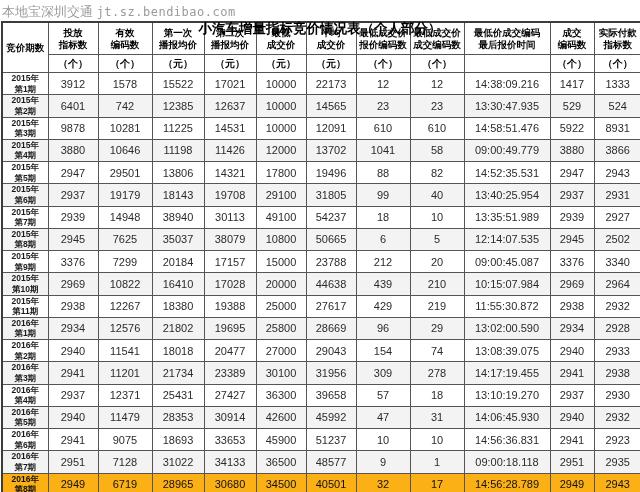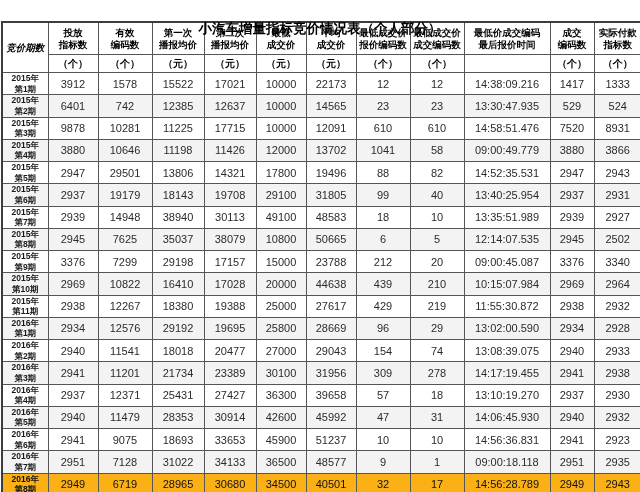--- a/index.html
+++ b/index.html
@@ -25,34 +25,38 @@
   }
   th, td {
     border:1px solid var(--border); text-align:center; vertical-align:middle;
     padding:0; overflow:hidden;
   }
   thead tr.labels th {
     height:31px; font-size:9.5px; font-weight:bold; color:#000;
     white-space:pre-line; line-height:1.25;
   }
   thead tr.units th { height:17px; font-size:10px; font-weight:bold; color:#000; }
-  thead th.period-head { font-size:10px;font-style:italic; }
+  thead th.period-head { font-size:10px; }
   tbody td { height:20px; font-size:11px; color:#2b2b2b; }
   tbody td.period {
     font-size:8.5px; font-weight:bold; color:#1a1a1a;
     white-space:pre-line; line-height:1.25;
   }
   tbody tr.stripe { background:var(--stripe); }
   tbody tr.highlight { background:var(--highlight); }
   tbody tr.highlight td { color:#111; }
 </style>
 </head>
 <body style="--highlight: #FBB116; --stripe: #F3F3F3; --border: #555555;">
 
 <div class="topbar">
+  <span class="watermark">
+    <span>本地宝深圳交通</span>
+    <span class="site-url">jt.sz.bendibao.com</span>
+  </span>
   <h1 class="title">小汽车增量指标竞价情况表（个人部分）</h1>
 </div>
 
 <table class="auction">
   <colgroup>
     <col style="width:46px">
       <col style="width:50px">
       <col style="width:54px">
     <col style="width:52px">
       <col style="width:52px">
@@ -134,27 +138,27 @@
         <td>13:30:47.935</td>
         <td>529</td>
         <td>524</td>
       </tr>
       <tr>
         <td class="period">2015年
 第3期</td>
         <td>9878</td>
         <td>10281</td>
         <td>11225</td>
-        <td>17715</td>
+        <td>14531</td>
         <td>10000</td>
         <td>12091</td>
         <td>610</td>
         <td>610</td>
         <td>14:58:51.476</td>
-        <td>7520</td>
+        <td>5922</td>
         <td>8931</td>
       </tr>
       <tr class="stripe">
         <td class="period">2015年
 第4期</td>
         <td>3880</td>
         <td>10646</td>
         <td>11198</td>
         <td>11426</td>
         <td>12000</td>
@@ -196,21 +200,21 @@
         <td>2931</td>
       </tr>
       <tr>
         <td class="period">2015年
 第7期</td>
         <td>2939</td>
         <td>14948</td>
         <td>38940</td>
         <td>30113</td>
         <td>49100</td>
-        <td>48583</td>
+        <td>54237</td>
         <td>18</td>
         <td>10</td>
         <td>13:35:51.989</td>
         <td>2939</td>
         <td>2927</td>
       </tr>
       <tr class="stripe">
         <td class="period">2015年
 第8期</td>
         <td>2945</td>
@@ -223,21 +227,21 @@
         <td>5</td>
         <td>12:14:07.535</td>
         <td>2945</td>
         <td>2502</td>
       </tr>
       <tr>
         <td class="period">2015年
 第9期</td>
         <td>3376</td>
         <td>7299</td>
-        <td>29198</td>
+        <td>20184</td>
         <td>17157</td>
         <td>15000</td>
         <td>23788</td>
         <td>212</td>
         <td>20</td>
         <td>09:00:45.087</td>
         <td>3376</td>
         <td>3340</td>
       </tr>
       <tr class="stripe">
@@ -268,21 +272,21 @@
         <td>219</td>
         <td>11:55:30.872</td>
         <td>2938</td>
         <td>2932</td>
       </tr>
       <tr class="stripe">
         <td class="period">2016年
 第1期</td>
         <td>2934</td>
         <td>12576</td>
-        <td>29192</td>
+        <td>21802</td>
         <td>19695</td>
         <td>25800</td>
         <td>28669</td>
         <td>96</td>
         <td>29</td>
         <td>13:02:00.590</td>
         <td>2934</td>
         <td>2928</td>
       </tr>
       <tr>

